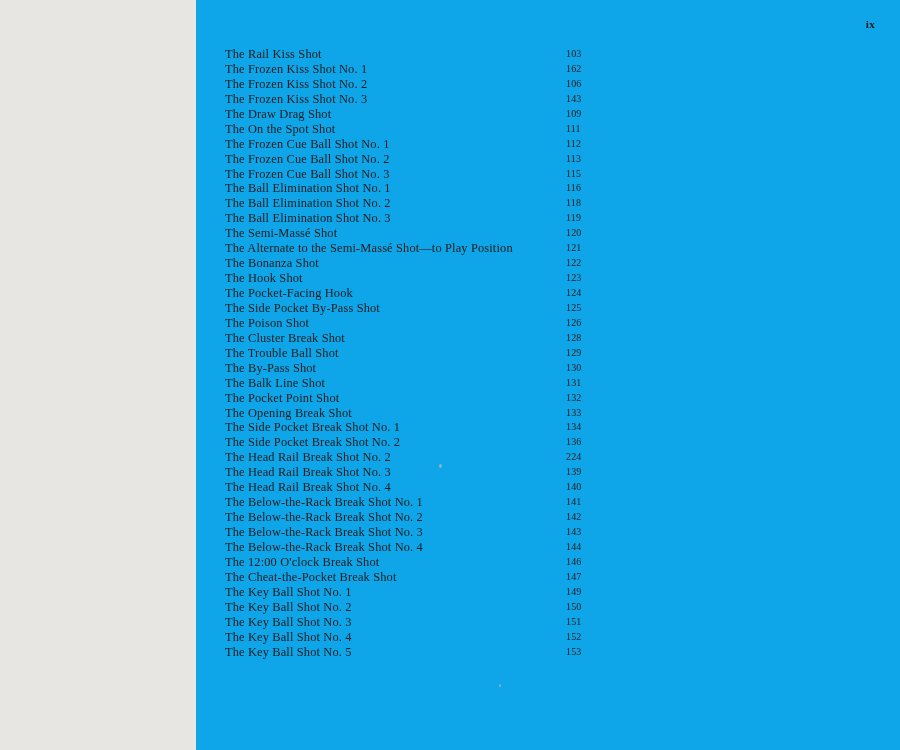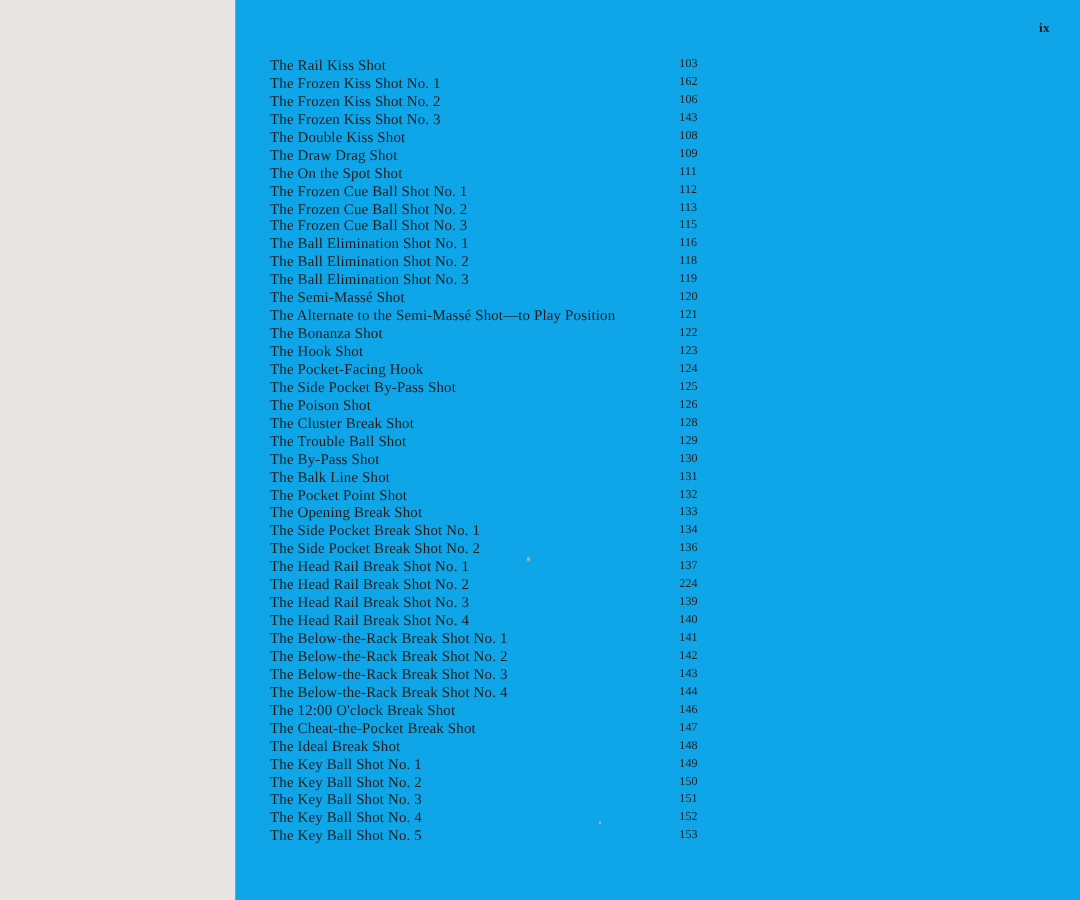--- a/index.html
+++ b/index.html
@@ -112,24 +112,20 @@
         </div>
         <div class="toc-row">
           <span class="toc-title">The Frozen Kiss Shot No. 2</span>
           <span class="toc-page">106</span>
         </div>
         <div class="toc-row">
           <span class="toc-title">The Frozen Kiss Shot No. 3</span>
           <span class="toc-page">143</span>
         </div>
         <div class="toc-row">
-          <span class="toc-title">The Double Kiss Shot</span>
-          <span class="toc-page">108</span>
-        </div>
-        <div class="toc-row">
           <span class="toc-title">The Draw Drag Shot</span>
           <span class="toc-page">109</span>
         </div>
         <div class="toc-row">
           <span class="toc-title">The On the Spot Shot</span>
           <span class="toc-page">111</span>
         </div>
         <div class="toc-row">
           <span class="toc-title">The Frozen Cue Ball Shot No. 1</span>
           <span class="toc-page">112</span>
@@ -208,24 +204,20 @@
         </div>
         <div class="toc-row">
           <span class="toc-title">The Side Pocket Break Shot No. 1</span>
           <span class="toc-page">134</span>
         </div>
         <div class="toc-row">
           <span class="toc-title">The Side Pocket Break Shot No. 2</span>
           <span class="toc-page">136</span>
         </div>
         <div class="toc-row">
-          <span class="toc-title">The Head Rail Break Shot No. 1</span>
-          <span class="toc-page">137</span>
-        </div>
-        <div class="toc-row">
           <span class="toc-title">The Head Rail Break Shot No. 2</span>
           <span class="toc-page">224</span>
         </div>
         <div class="toc-row">
           <span class="toc-title">The Head Rail Break Shot No. 3</span>
           <span class="toc-page">139</span>
         </div>
         <div class="toc-row">
           <span class="toc-title">The Head Rail Break Shot No. 4</span>
           <span class="toc-page">140</span>
@@ -246,24 +238,20 @@
           <span class="toc-title">The Below-the-Rack Break Shot No. 4</span>
           <span class="toc-page">144</span>
         </div>
         <div class="toc-row">
           <span class="toc-title">The 12:00 O'clock Break Shot</span>
           <span class="toc-page">146</span>
         </div>
         <div class="toc-row">
           <span class="toc-title">The Cheat-the-Pocket Break Shot</span>
           <span class="toc-page">147</span>
-        </div>
-        <div class="toc-row">
-          <span class="toc-title">The Ideal Break Shot</span>
-          <span class="toc-page">148</span>
         </div>
         <div class="toc-row">
           <span class="toc-title">The Key Ball Shot No. 1</span>
           <span class="toc-page">149</span>
         </div>
         <div class="toc-row">
           <span class="toc-title">The Key Ball Shot No. 2</span>
           <span class="toc-page">150</span>
         </div>
         <div class="toc-row">

